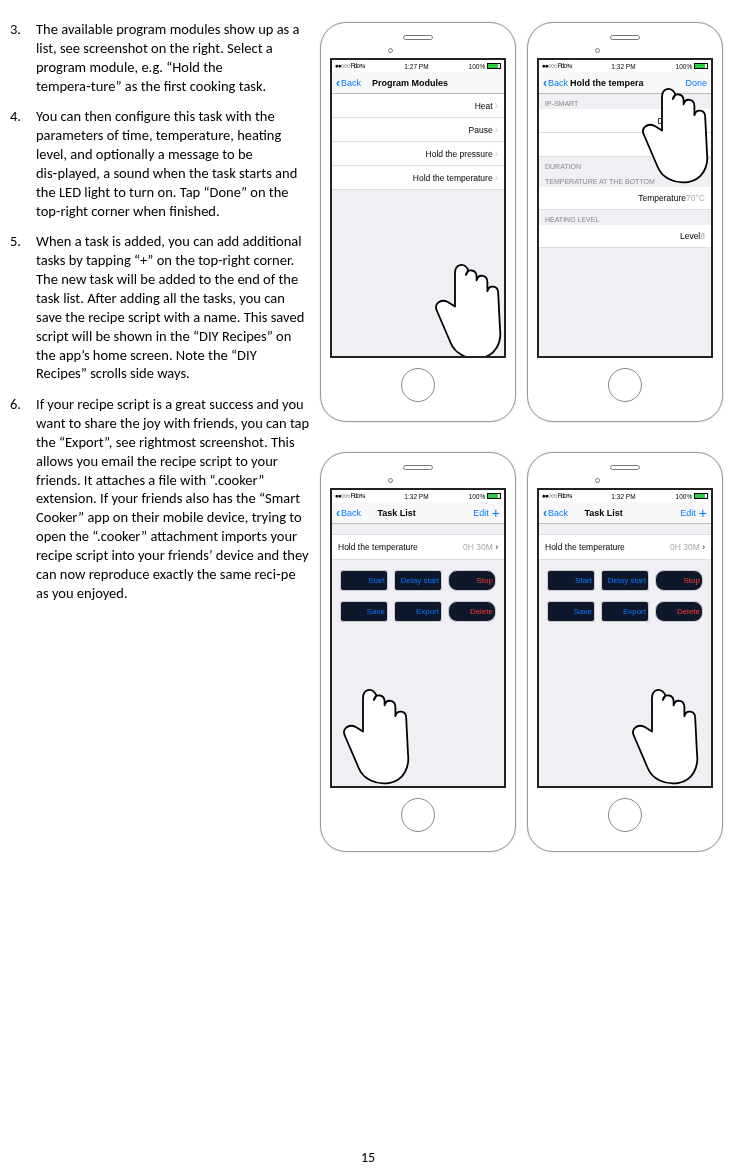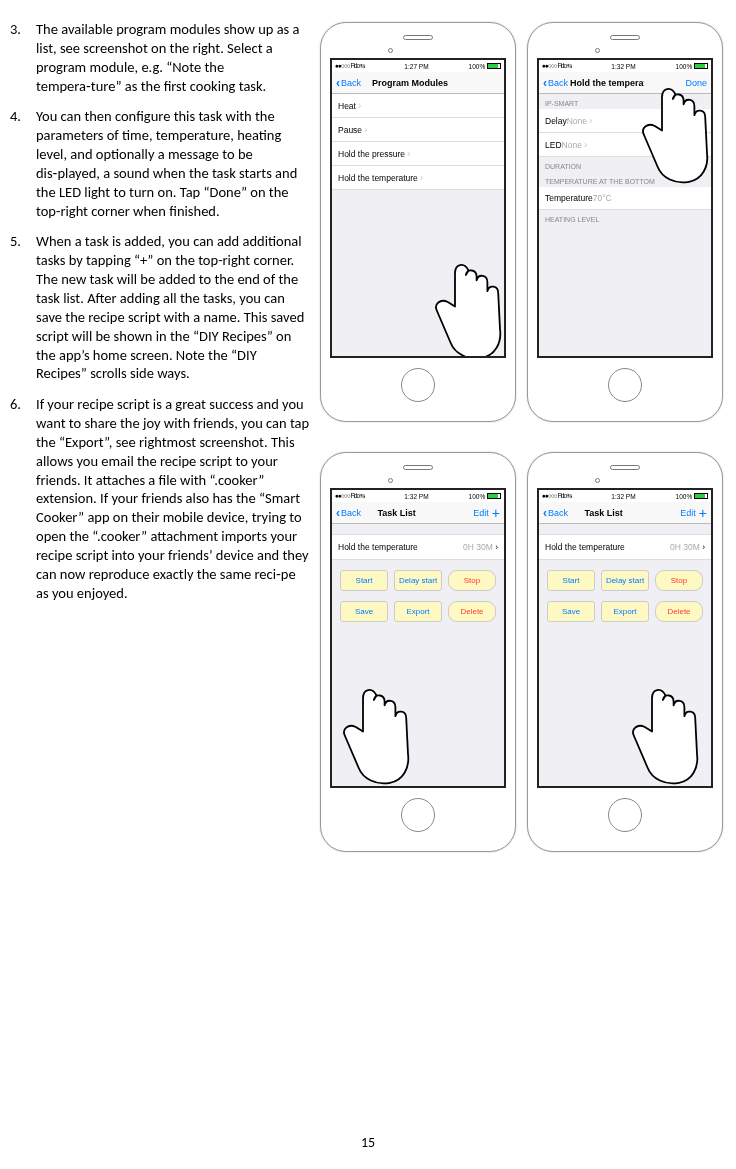--- a/index.html
+++ b/index.html
@@ -96,64 +96,64 @@
   .navtitle { font-weight:600; color:#000; font-size:9px; flex:1; text-align:center;
     white-space:nowrap; overflow:hidden; }
   .navright { color:#007aff; font-size:9px; display:flex; align-items:center; gap:3px;margin-left:41px;}
   .plus { font-size:14px; line-height:10px; color:#007aff; }
   .section-header {
     font-size:7px; color:#888; padding:6px 6px 2px 6px; text-transform:uppercase;
     background:#efeff4;
   }
   .cell {
     background:#fff; border-bottom:0.5px solid #ddd;
-    font-size:8.5px; padding:6px 6px; display:flex; justify-content:flex-start;
+    font-size:8.5px; padding:6px 6px; display:flex; justify-content:flex-end;
     align-items:center; color:#000;
   }
   .cell .val { color:#aaa; }
   .cell .disc { color:#ccc; font-size:10px; margin-left:2px; }
   .list-area { background:#efeff4; height:calc(100% - 34px); overflow:hidden; }
 
   .taskrow {
     background:#fff; margin:10px 0 0 0; border-top:0.5px solid #ddd;
     border-bottom:0.5px solid #ddd;
     font-size:8.5px; padding:7px 6px; display:flex; justify-content:space-between;
     align-items:center;
   }
   .taskrow .dur { color:#aaa; }
   .btnrow {
     display:flex; gap:6px; justify-content:center; margin:10px 8px 0 8px;
   }
   .pillbtn {
-    flex:1; border:0.5px solid #ccc; background:#fef9c3; border-radius:3px;
-    text-align:center; font-size:8px; padding:5px 2px;
+    flex:1; border:0.5px solid #ccc; background:#0f172a; border-radius:3px;
+    text-align:right; font-size:8px; padding:5px 2px;
   }
   .blue { color:#007aff; }
   .red { color:#ff3b30;border-radius:9px; }
 
   .hand {
     position:absolute; width:90px; height:110px;
   }
   .hand svg { width:100%; height:100%; }
 
   .page-number {
-    position:absolute; bottom:18px; left:0; width:100%; text-align:center;
+    position:absolute; bottom:3px; left:0; width:100%; text-align:center;
     font-size:14px;
   }
   .navtitle-left { text-align:left; padding-left:2px; }
 </style>
 </head>
 <body>
 
 <div class="page">
   <div class="textcol">
     <ol>
       <li>
           <span class="num">3.</span>
-          <span class="body">The available program modules show up as a list, see screenshot on the right. Select a program module, e.g. “Note the tempera‑ture” as the first cooking task.</span>
+          <span class="body">The available program modules show up as a list, see screenshot on the right. Select a program module, e.g. “Hold the tempera‑ture” as the first cooking task.</span>
         </li>
       <li>
           <span class="num">4.</span>
           <span class="body">You can then configure this task with the parameters of time, temperature, heating level, and optionally a message to be dis‑played, a sound when the task starts and the LED light to turn on. Tap “Done” on the top-right corner  when finished.</span>
         </li>
       <li>
           <span class="num">5.</span>
           <span class="body">When a task is added, you can add additional tasks by tapping “+” on the top-right corner. The new task will be added to the end of the task list.  After adding all the tasks, you can save the recipe script with a name.  This saved script will be shown in the “DIY Recipes” on the app’s home screen. Note the “DIY Recipes” scrolls side ways.</span>
         </li>
       <li>
@@ -238,20 +238,24 @@
               <span>LED</span>
               <span><span class="val">None</span><span class="disc">›</span></span>
             </div>
           <div class="section-header">DURATION</div>
           <div class="section-header">TEMPERATURE AT THE BOTTOM</div>
           <div class="cell">
               <span>Temperature</span>
               <span class="val">70°C</span>
             </div>
           <div class="section-header">HEATING LEVEL</div>
+          <div class="cell">
+              <span>Level</span>
+              <span class="val">8</span>
+            </div>
         </div>
         <div class="hand" style="top:20px; right:-5px;">
           <svg viewBox="0 0 100 120">
               <g fill="#fff" stroke="#000" stroke-width="2" stroke-linejoin="round">
             <path d="M55 15 C50 5 40 8 40 18 L40 55 L32 50 C24 46 16 52 20 60 L35 95 C40 108 55 115 70 112 C85 109 92 95 90 80 L88 40 C88 32 78 30 76 38 L76 28 C76 20 66 18 64 26 L64 22 C64 14 54 12 52 20 Z"></path>
           </g>
             </svg>
         </div>
       </div>
       <div class="homebtn"></div>

